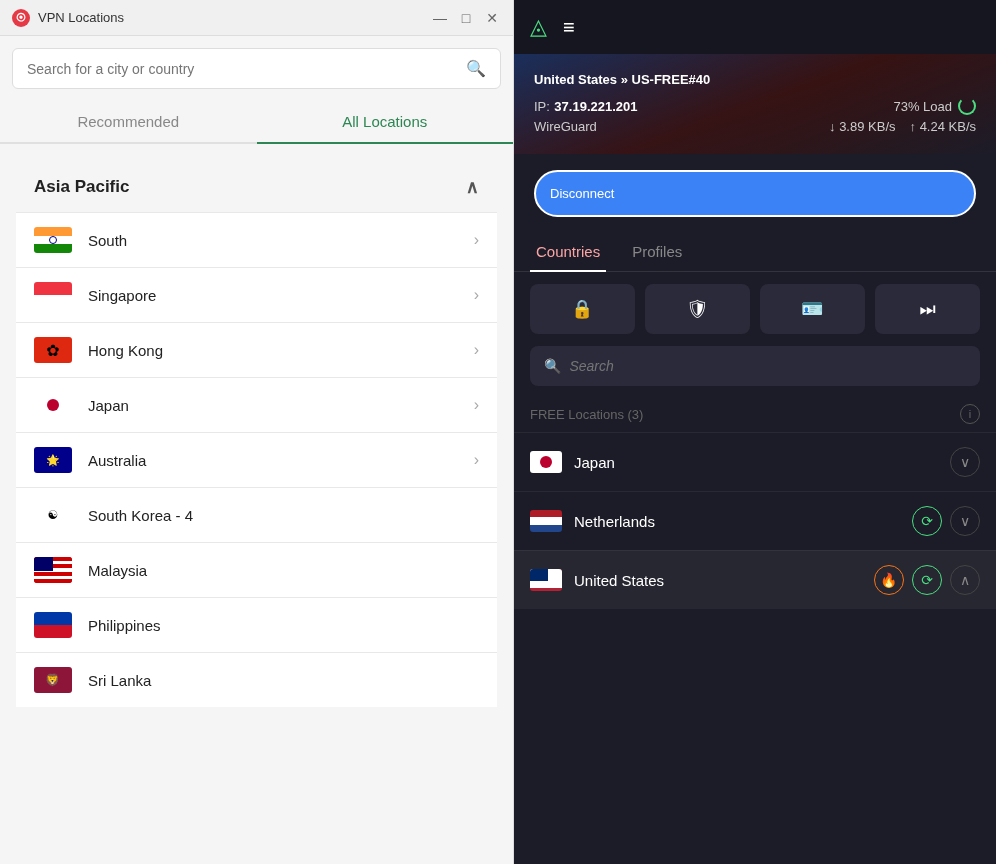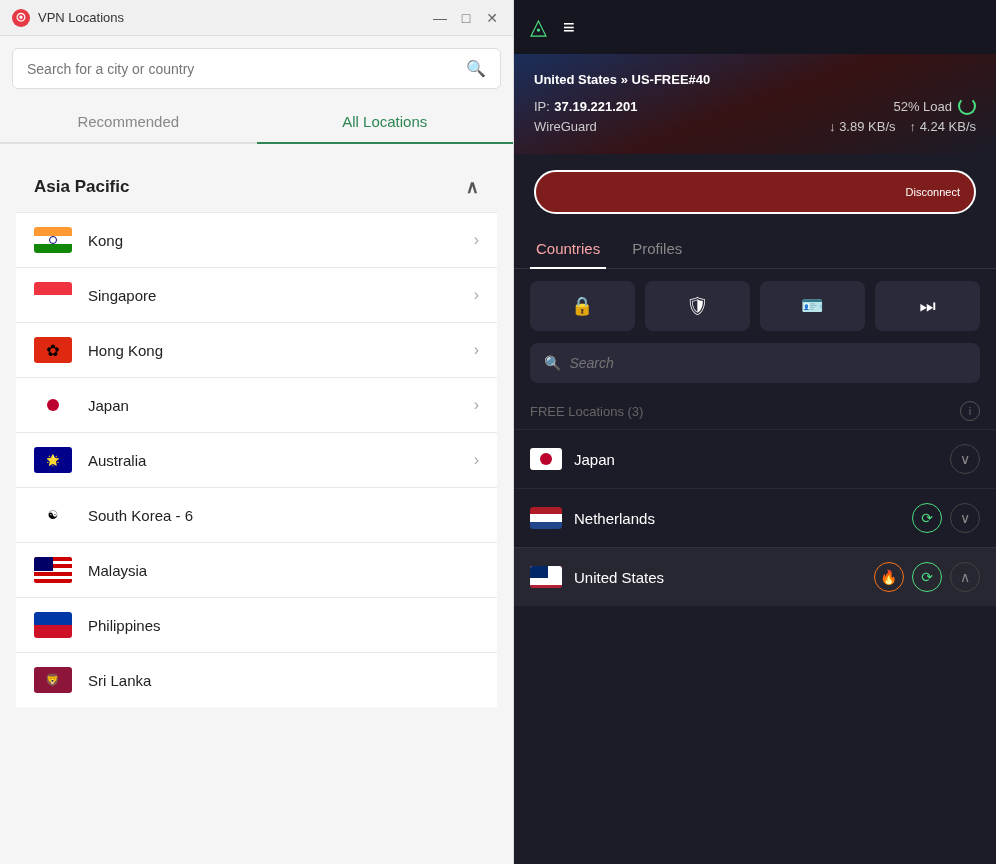--- a/index.html
+++ b/index.html
@@ -240,28 +240,28 @@
       gap: 14px;
       font-size: 13px;
       color: #ccc;
     }
 
     .disconnect-btn {
       display: block;
       width: calc(100% - 40px);
       margin: 16px 20px;
       padding: 14px;
-      background: #7f1d1d;
+      background: #3b82f6;
       border: 2px solid white;
       border-radius: 30px;
       color: white;
-      font-size: 11px;
+      font-size: 13px;
       font-weight: 500;
       cursor: pointer;
-      text-align: right;
+      text-align: left;
       position: relative;
       z-index: 1;
     }
 
     .countries-tabs {
       display: flex;
       padding: 0 16px;
       gap: 20px;
       border-bottom: 1px solid rgba(255,255,255,0.1);
       margin-bottom: 12px;
@@ -468,21 +468,21 @@
     <div class="country-item">
       <div class="flag">
         <div class="in-flag">
           <div class="in-orange"></div>
           <div class="in-white">
               <div class="in-chakra"></div>
             </div>
           <div class="in-blue"></div>
         </div>
       </div>
-      <span class="country-name">Kong</span>
+      <span class="country-name">South</span>
       <span class="chevron-right">›</span>
     </div>
 
     <div class="country-item">
       <div class="flag">
         <div class="sg-flag">
           <div class="sg-red"></div>
           <div class="sg-white"></div>
         </div>
       </div>
@@ -513,21 +513,21 @@
         <div class="au-flag">🌟</div>
       </div>
       <span class="country-name">Australia</span>
       <span class="chevron-right">›</span>
     </div>
 
     <div class="country-item">
       <div class="flag">
         <div class="kr-flag">☯</div>
       </div>
-      <span class="country-name">South Korea - 6</span>
+      <span class="country-name">South Korea - 4</span>
     </div>
 
     <div class="country-item">
       <div class="flag" style="background:#CC0001; position:relative; overflow:hidden;">
         <div style="position:absolute; top:0; left:0; right:0; bottom:0; display:flex; flex-direction:column;">
           <div style="flex:1; background:#CC0001;"></div>
           <div style="flex:1; background:white;"></div>
           <div style="flex:1; background:#CC0001;"></div>
           <div style="flex:1; background:white;"></div>
           <div style="flex:1; background:#CC0001;"></div>
@@ -569,21 +569,21 @@
   <div class="hero-section">
     <div class="hero-bg"></div>
     <div class="hero-content">
       <div class="connection-name">United States » US-FREE#40</div>
       <div class="connection-details">
         <div>
           <span class="ip-label">IP:</span>
           <span class="ip-value">37.19.221.201</span>
         </div>
         <div class="load-info">
-          <span>52% Load</span>
+          <span>73% Load</span>
           <div class="load-circle"></div>
         </div>
       </div>
       <div class="protocol-row">
         <span>WireGuard</span>
         <div class="traffic-info">
           <span>↓ <span>3.89 KB/s</span></span>
           <span>↑ <span>4.24 KB/s</span></span>
         </div>
       </div>

